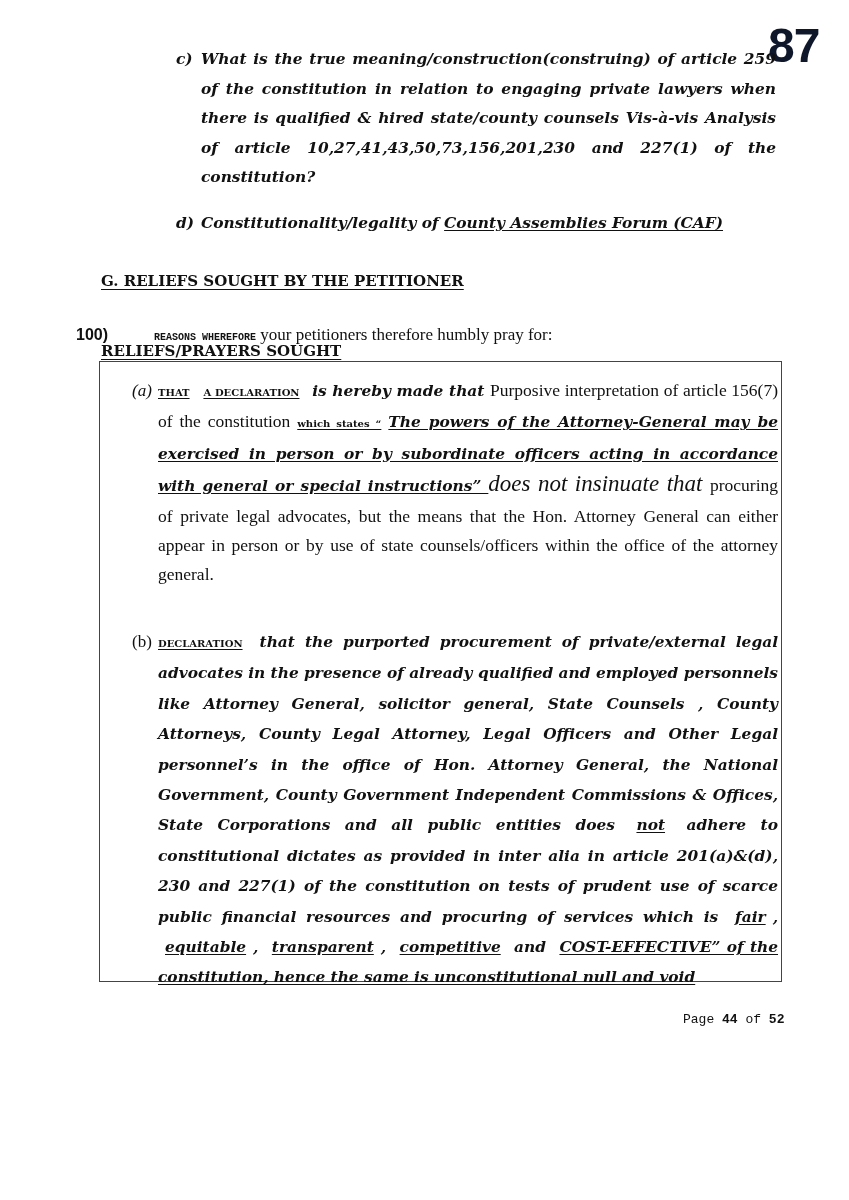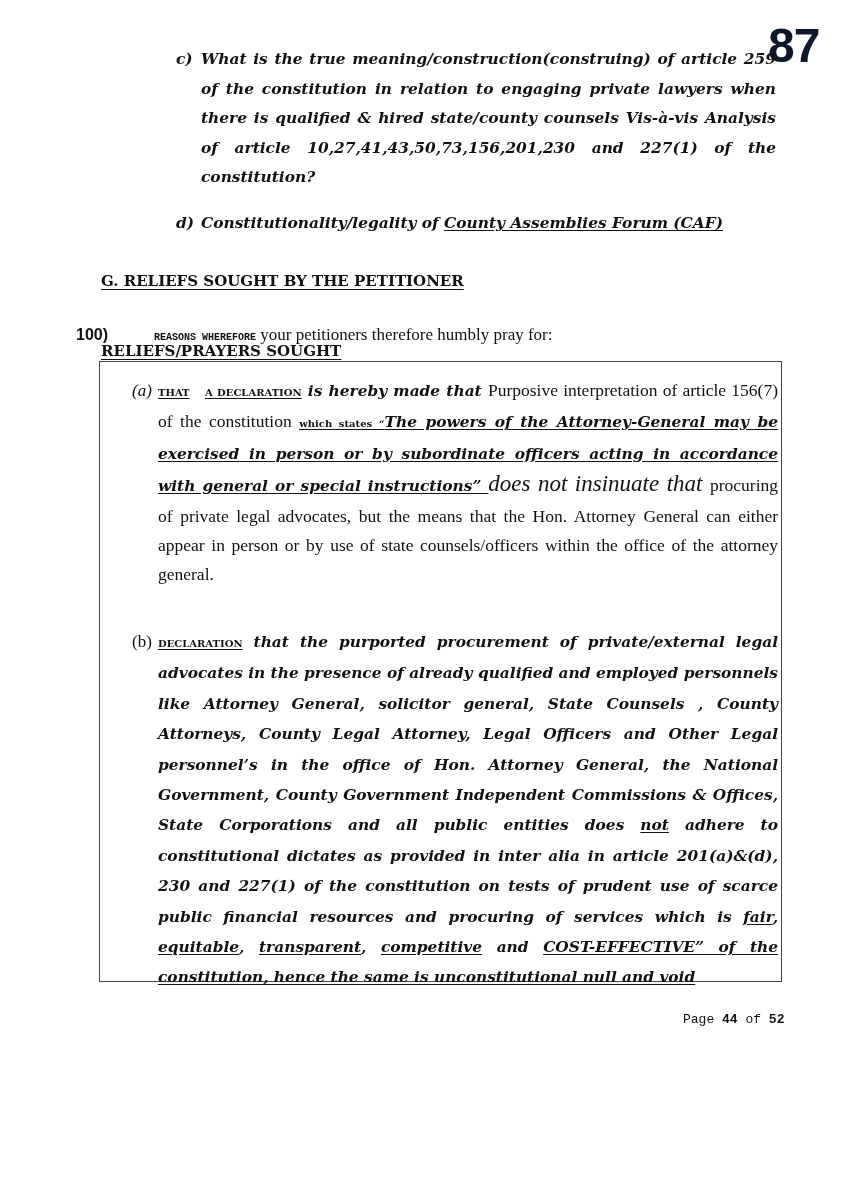--- a/index.html
+++ b/index.html
@@ -12,21 +12,21 @@
   .heading { position:absolute; left:101px; font-family:"DejaVu Serif", serif; font-weight:bold; font-size:15px; text-decoration:underline; text-underline-offset:3px; }
   .para100 { position:absolute; left:76px; top:304px; font-size:17px; line-height:22px;margin-top:20px; }
   .para100 .num { font-family:"Liberation Sans", sans-serif; font-weight:bold; font-size:16px; }
   .para100 .lead { position:absolute; left:78px; white-space:nowrap; font-family:"Liberation Serif", serif; }
   .para100 .lead b { font-family:Liberation Mono, monospace; font-size:10px; }
   .box { position:absolute; left:99px; top:361px; width:683px; height:621px; border:1px solid #444; box-sizing:border-box; }
   .prayer { position:absolute; left:32px; width:645px; font-size:17.3px; line-height:29.4px; text-align:justify; }
   .prayer .lbl { position:absolute; left:0; font-family:"Liberation Serif", serif; font-size:17px; }
   .prayer .body { display:block; margin-left:26px; width:620px; }
   .rm { font-family:"Liberation Serif", serif; font-size:17.5px; }
-  .bi { font-family:"DejaVu Serif", serif; font-style:italic; font-weight:bold; font-size:15.4px; }
+  .bi { font-family:"DejaVu Serif", serif; font-style:italic; font-weight:bold; font-size:15.4px;margin-left:7px; }
   .bd { font-family:"DejaVu Serif", serif; font-weight:bold; font-size:10px; }
   .it { font-family:"Liberation Serif", serif; font-style:italic; font-size:23px; }
   .footer { position:absolute; left:683px; top:1012px; font-family:Liberation Mono, monospace; font-size:13px; }
   .footer b { font-weight:bold; }
 </style>
 </head>
 <body>
 
 <div class="stamp">87</div>
 

